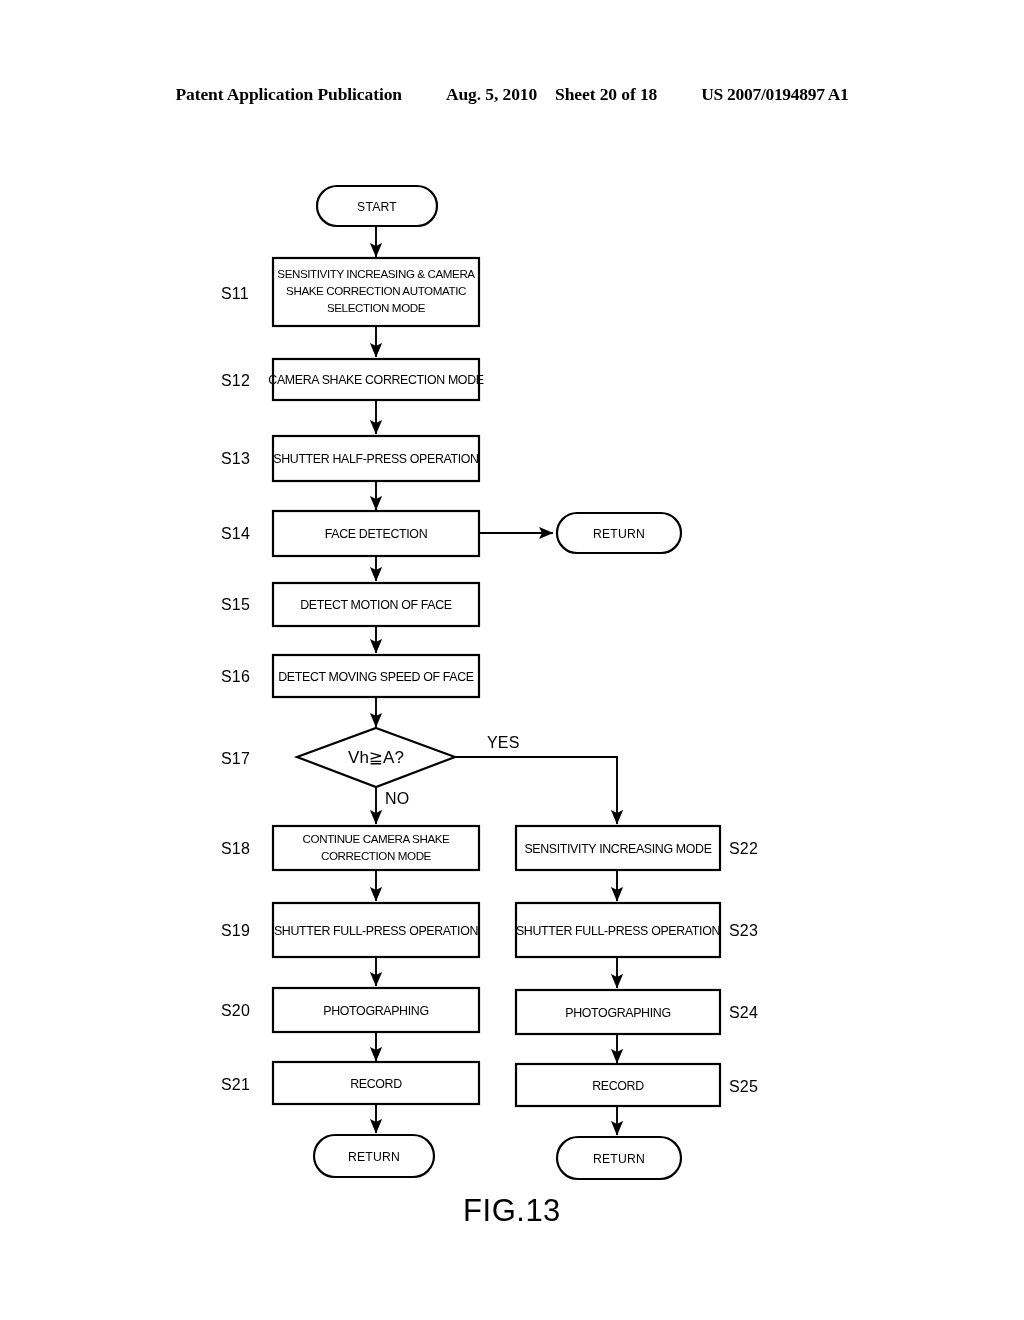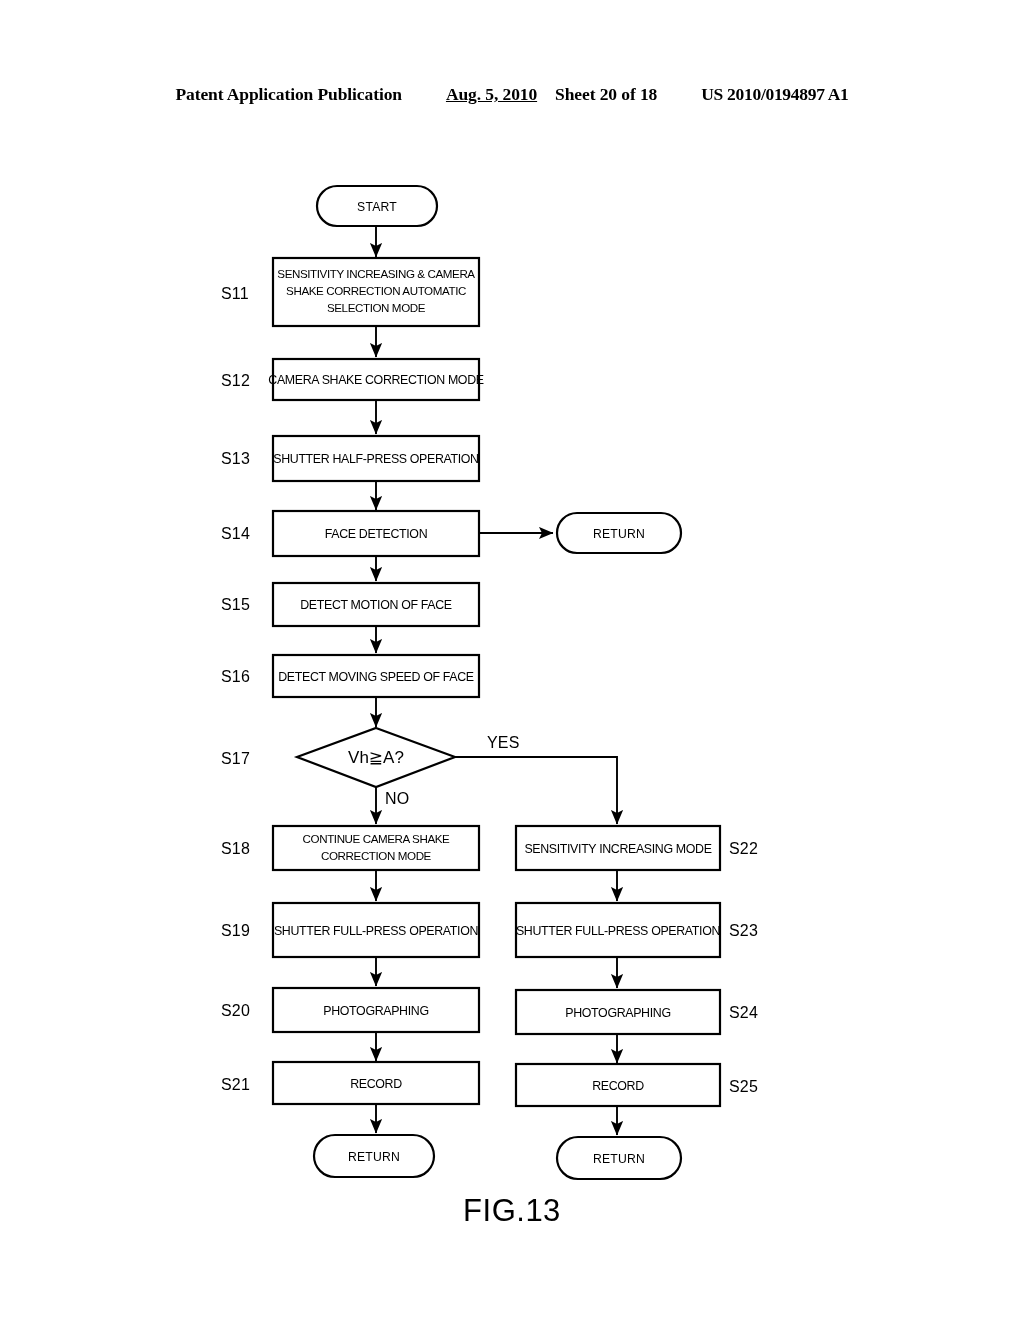--- a/index.html
+++ b/index.html
@@ -32,21 +32,21 @@
     display: flex;
     align-items: baseline;
     justify-content: center;
     font-family: "Liberation Serif", serif;
     font-weight: bold;
     font-size: 17.5px;
     letter-spacing: -0.1px;
     white-space: nowrap;
   }
   #pub-header .h-title { margin-right: 44px; }
-  #pub-header .h-date  { margin-right: 18px; text-decoration: underline; }
+  #pub-header .h-date  { margin-right: 18px; }
   #pub-header .h-sheet { margin-right: 44px; }
   #pub-header .h-num   { letter-spacing: -0.3px; }
 
   
   #figure-svg {
     position: absolute;
     left: 0;
     top: 0;
     width: 1024px;
     height: 1320px;
@@ -98,21 +98,21 @@
 </style>
 </head>
 <body>
 
 <div id="page">
 
   <div id="pub-header">
     <span class="h-title">Patent Application Publication</span>
     <span class="h-date">Aug. 5, 2010</span>
     <span class="h-sheet">Sheet 20 of 18</span>
-    <span class="h-num">US 2010/0194897 A1</span>
+    <span class="h-num">US 2007/0194897 A1</span>
   </div>
 
   <svg id="figure-svg" viewBox="0 0 1024 1320">
     <defs>
       <marker id="arrow" markerWidth="9" markerHeight="9" refX="7.4" refY="3.2" orient="auto" markerUnits="strokeWidth">
         <path d="M0,0 L7.6,3.2 L0,6.4 L1.6,3.2 z" fill="#000000"></path>
       </marker>
     </defs>
 
     <g>

